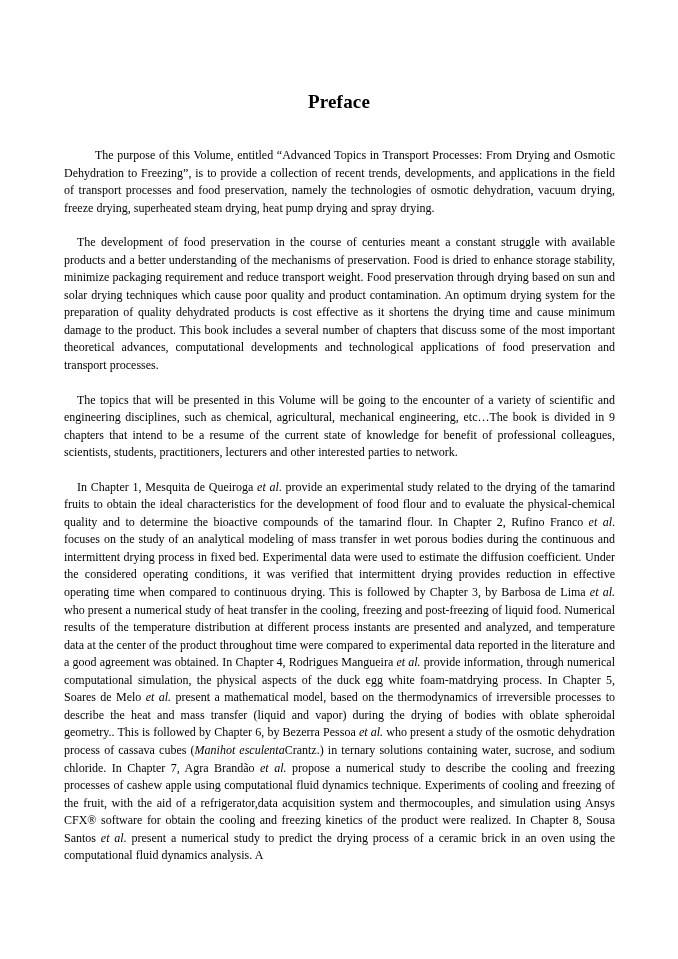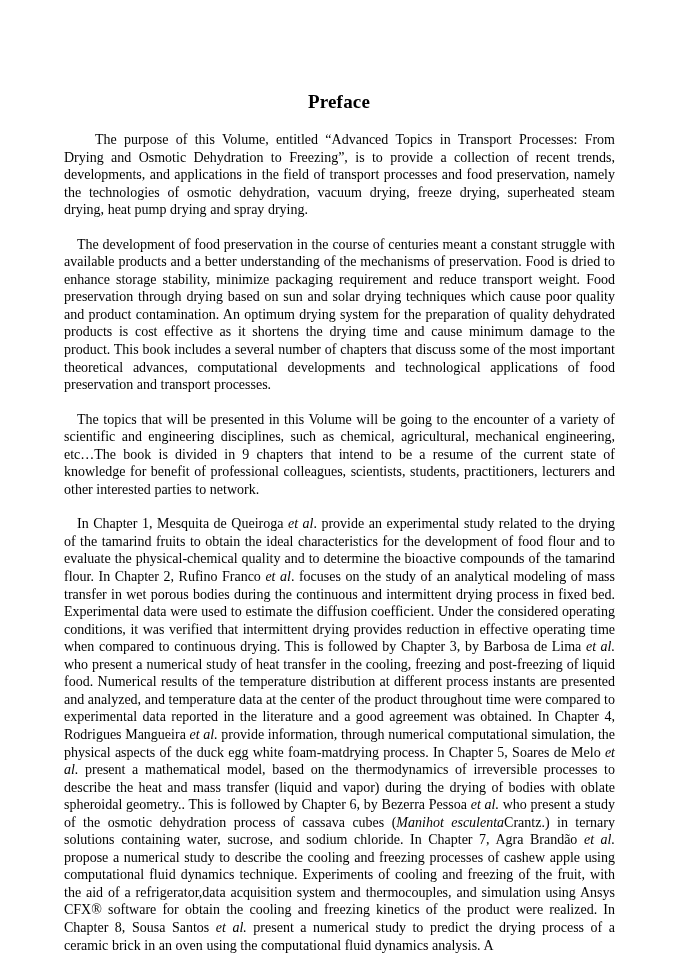--- a/index.html
+++ b/index.html
@@ -36,22 +36,22 @@
   }
 
   .body-text {
     position: absolute;
     top: 131px;
     left: 64px;
     width: 551px;
   }
 
   p.para {
-    margin: 0 0 17px 0;
-    font-size: 14px;
+    margin: 16px 0 17px 0;
+    font-size: 12px;
     line-height: 17.55px;
     text-align: justify;
     text-justify: inter-word;
     text-indent: 13px;
     hyphens: manual;
     -webkit-hyphens: manual;
     word-spacing: 0.1px;
   }
 
   p.para.first {

